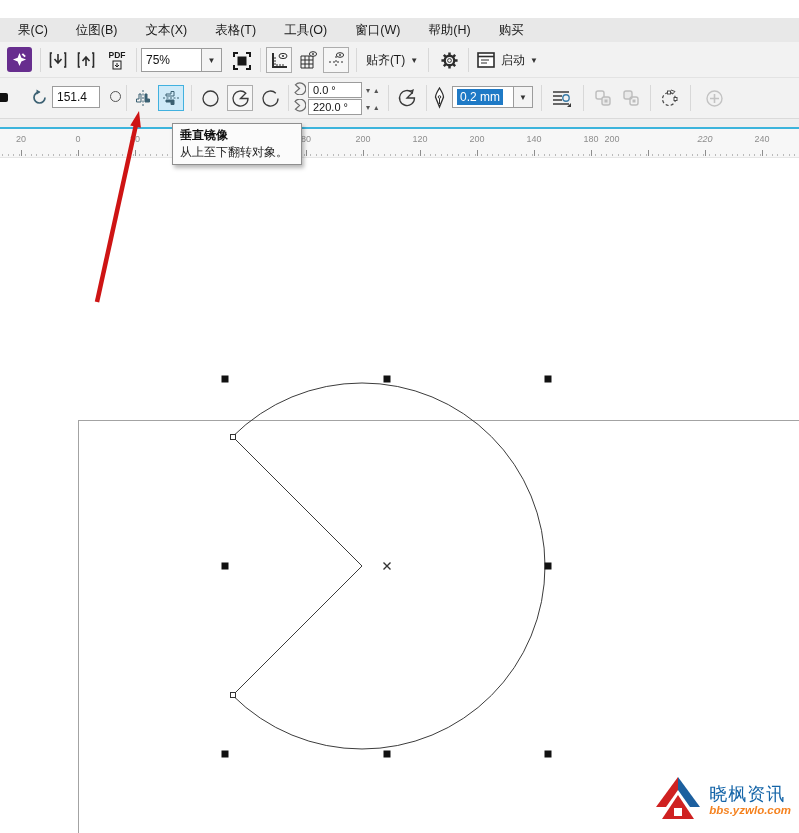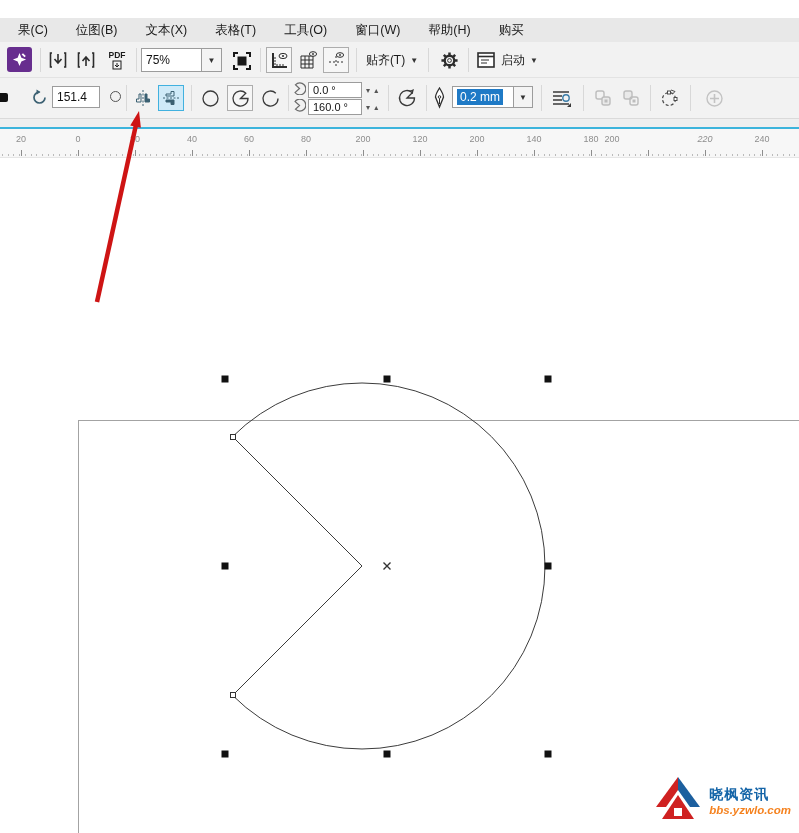--- a/index.html
+++ b/index.html
@@ -53,21 +53,21 @@
   
   .tooltip{position:absolute;left:172px;top:123px;width:130px;box-sizing:border-box;z-index:60;
            background:#fbfbfb;border:1px solid #8f8f8f;box-shadow:2px 3px 4px rgba(0,0,0,.28);
            padding:3px 7px 4px 7px;}
   .tooltip .tt-title{font-size:12px;font-weight:bold;color:#111;line-height:17px;}
   .tooltip .tt-desc{font-size:12px;color:#222;line-height:16px;}
 
   
   .watermark{position:absolute;right:8px;bottom:8px;z-index:40;display:flex;align-items:center;}
   .wm-text{margin-left:4px;}
-  .wm-title{font-size:14px;font-weight:bold;letter-spacing:1px;line-height:20px;}
+  .wm-title{font-size:18px;font-weight:normal;letter-spacing:1px;line-height:20px;}
   .wm-url{font-size:11.5px;font-weight:bold;font-style:italic;line-height:13px;text-align:center;}
 
   svg{display:block;}
 </style>
 </head>
 <body>
 
 <div class="app">
 
   <div class="titlebar-strip"></div>
@@ -232,21 +232,21 @@
       <path d="M6.5 6.5 L2 10.5 A6 6 0 1 0 2.4 2.8 Z" fill="none" stroke="#6b6b6b" stroke-width="1.2"></path>
     </svg>
     <div class="field" style="left:308px;top:4px;width:54px;height:16px;font-size:11px;">
       <span>0.0 °</span>
     </div>
     <span class="mini-spin" style="left:366px;top:8px;">▾ ▴</span>
     <svg class="abs" style="left:293px;top:21px;" width="13" height="13" viewBox="0 0 13 13">
       <path d="M6.5 6.5 L2 2.5 A6 6 0 1 1 2.4 10.2 Z" fill="none" stroke="#6b6b6b" stroke-width="1.2"></path>
     </svg>
     <div class="field" style="left:308px;top:21px;width:54px;height:16px;font-size:11px;">
-      <span>160.0 °</span>
+      <span>220.0 °</span>
     </div>
     <span class="mini-spin" style="left:366px;top:25px;">▾ ▴</span>
     <div class="vsep" style="left:388px;top:7px;height:26px;"></div>
 
     <div class="tb-btn" style="left:394px;top:7px;width:26px;height:26px;">
       <svg width="20" height="20" viewBox="0 0 20 20">
         <path d="M10 10 L15.3 4.7 A7.5 7.5 0 1 0 17.5 10 Z" fill="none" stroke="#3a3a3a" stroke-width="1.3"></path>
         <path d="M12.5 3.5 L16 2 L15 5.8" fill="none" stroke="#3a3a3a" stroke-width="1.3"></path>
       </svg>
     </div>
@@ -495,20 +495,24 @@
       <rect x="221.5" y="750.5" width="7" height="7" fill="#111"></rect>
       <rect x="383.5" y="750.5" width="7" height="7" fill="#111"></rect>
       <rect x="544.5" y="750.5" width="7" height="7" fill="#111"></rect>
       <path d="M 383.5 562.5 L 390.5 569.5 M 390.5 562.5 L 383.5 569.5" stroke="#333" stroke-width="1.4"></path>
     </svg>
   <svg id="overlay-svg" width="799" height="833">
       <line x1="97" y1="302" x2="137.1" y2="119.8" stroke="#ce1414" stroke-width="4.5"></line>
       <polygon points="139,111 140.9,127.8 130.2,125.4" fill="#ce1414"></polygon>
     </svg>
 
+  <div class="tooltip">
+    <div class="tt-title">垂直镜像</div>
+    <div class="tt-desc">从上至下翻转对象。</div>
+  </div>
 
   <div class="watermark">
     <svg width="54" height="50" viewBox="0 0 52 50">
       <polygon points="26,2 4,32 14,32 26,15" fill="#cf2121"></polygon>
       <polygon points="26,2 48,32 38,32 26,15" fill="#1c5f9e"></polygon>
       <polygon points="26,20 42,44 10,44" fill="#cf2121"></polygon>
       <rect x="22" y="33" width="8" height="8" fill="#ffffff"></rect>
     </svg>
     <div class="wm-text">
       <div class="wm-title" style="color:#1565a8;">晓枫资讯</div>

